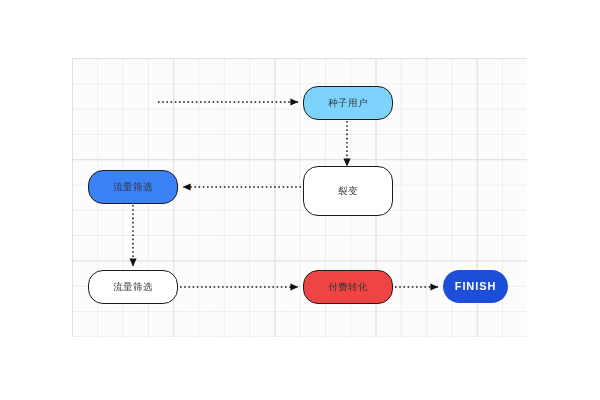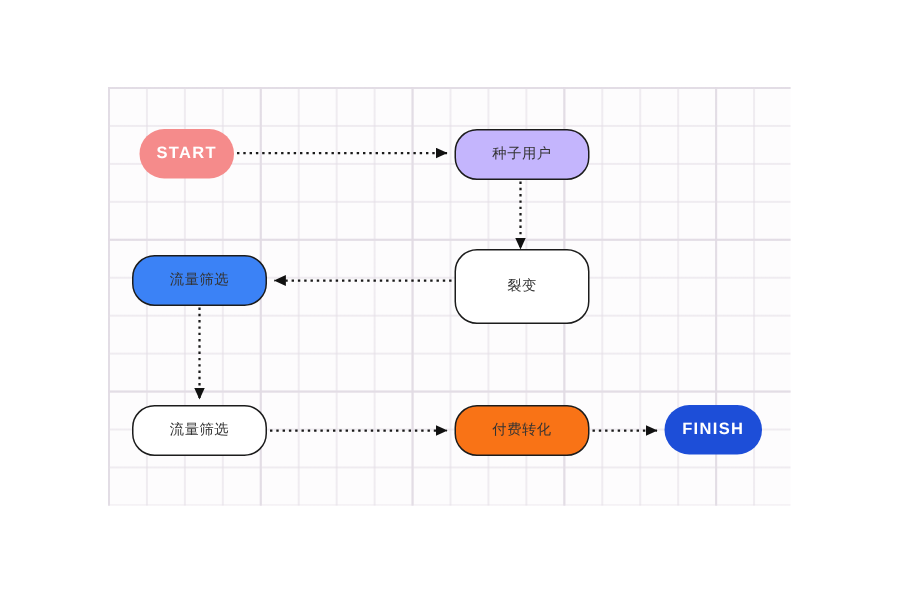--- a/index.html
+++ b/index.html
@@ -90,41 +90,38 @@
     <g stroke="#1a1a1a" stroke-width="1.5" stroke-dasharray="1.6 2.6" stroke-linecap="butt" fill="none">
       <line x1="158" y1="102" x2="298" y2="102" marker-end="url(#arrow-r)"></line>
       <line x1="347" y1="121" x2="347" y2="166" marker-end="url(#arrow-d)"></line>
       <line x1="301" y1="187" x2="183" y2="187" marker-end="url(#arrow-l)"></line>
       <line x1="133" y1="205" x2="133" y2="266" marker-end="url(#arrow-d)"></line>
       <line x1="180" y1="287" x2="298" y2="287" marker-end="url(#arrow-r)"></line>
       <line x1="395" y1="287" x2="438" y2="287" marker-end="url(#arrow-r)"></line>
     </g>
   </svg>
 
-  <div class="node node-terminal" id="n-start" style="left: 93px; top: 86px; width: 63px; height: 33px; background: rgb(245, 139, 139); color: rgb(255, 255, 255);">
-    <span>START</span>
-  </div>
 
-  <div class="node node-process" id="n-seed-users" style="left: 303px; top: 86px; width: 90px; height: 34px; background: #c4b5fd; color: rgb(51, 51, 51);">
+  <div class="node node-process" id="n-seed-users" style="left: 303px; top: 86px; width: 90px; height: 34px; background: #7dd3fc; color: rgb(51, 51, 51);">
     <span>种子用户</span>
   </div>
 
   <div class="node node-process" id="n-fission" style="left: 303px; top: 166px; width: 90px; height: 50px; background: rgb(255, 255, 255); color: rgb(51, 51, 51);">
     <span>裂变</span>
   </div>
 
   <div class="node node-process" id="n-traffic-filter" style="left: 88px; top: 170px; width: 90px; height: 34px; background: #3b82f6; color: rgb(51, 51, 51);">
     <span>流量筛选</span>
   </div>
 
   <div class="node node-process" id="n-user-nurturing" style="left: 88px; top: 270px; width: 90px; height: 34px; background: rgb(255, 255, 255); color: rgb(51, 51, 51);">
     <span>流量筛选</span>
   </div>
 
-  <div class="node node-process" id="n-paid-conversion" style="left: 303px; top: 270px; width: 90px; height: 34px; background: #f97316; color: rgb(51, 51, 51);">
+  <div class="node node-process" id="n-paid-conversion" style="left: 303px; top: 270px; width: 90px; height: 34px; background: #ef4444; color: rgb(51, 51, 51);">
     <span>付费转化</span>
   </div>
 
   <div class="node node-terminal" id="n-finish" style="left: 443px; top: 270px; width: 65px; height: 33px; background: #1d4ed8; color: rgb(255, 255, 255);">
     <span>FINISH</span>
   </div>
 
 </div>
 
 </body></html>

